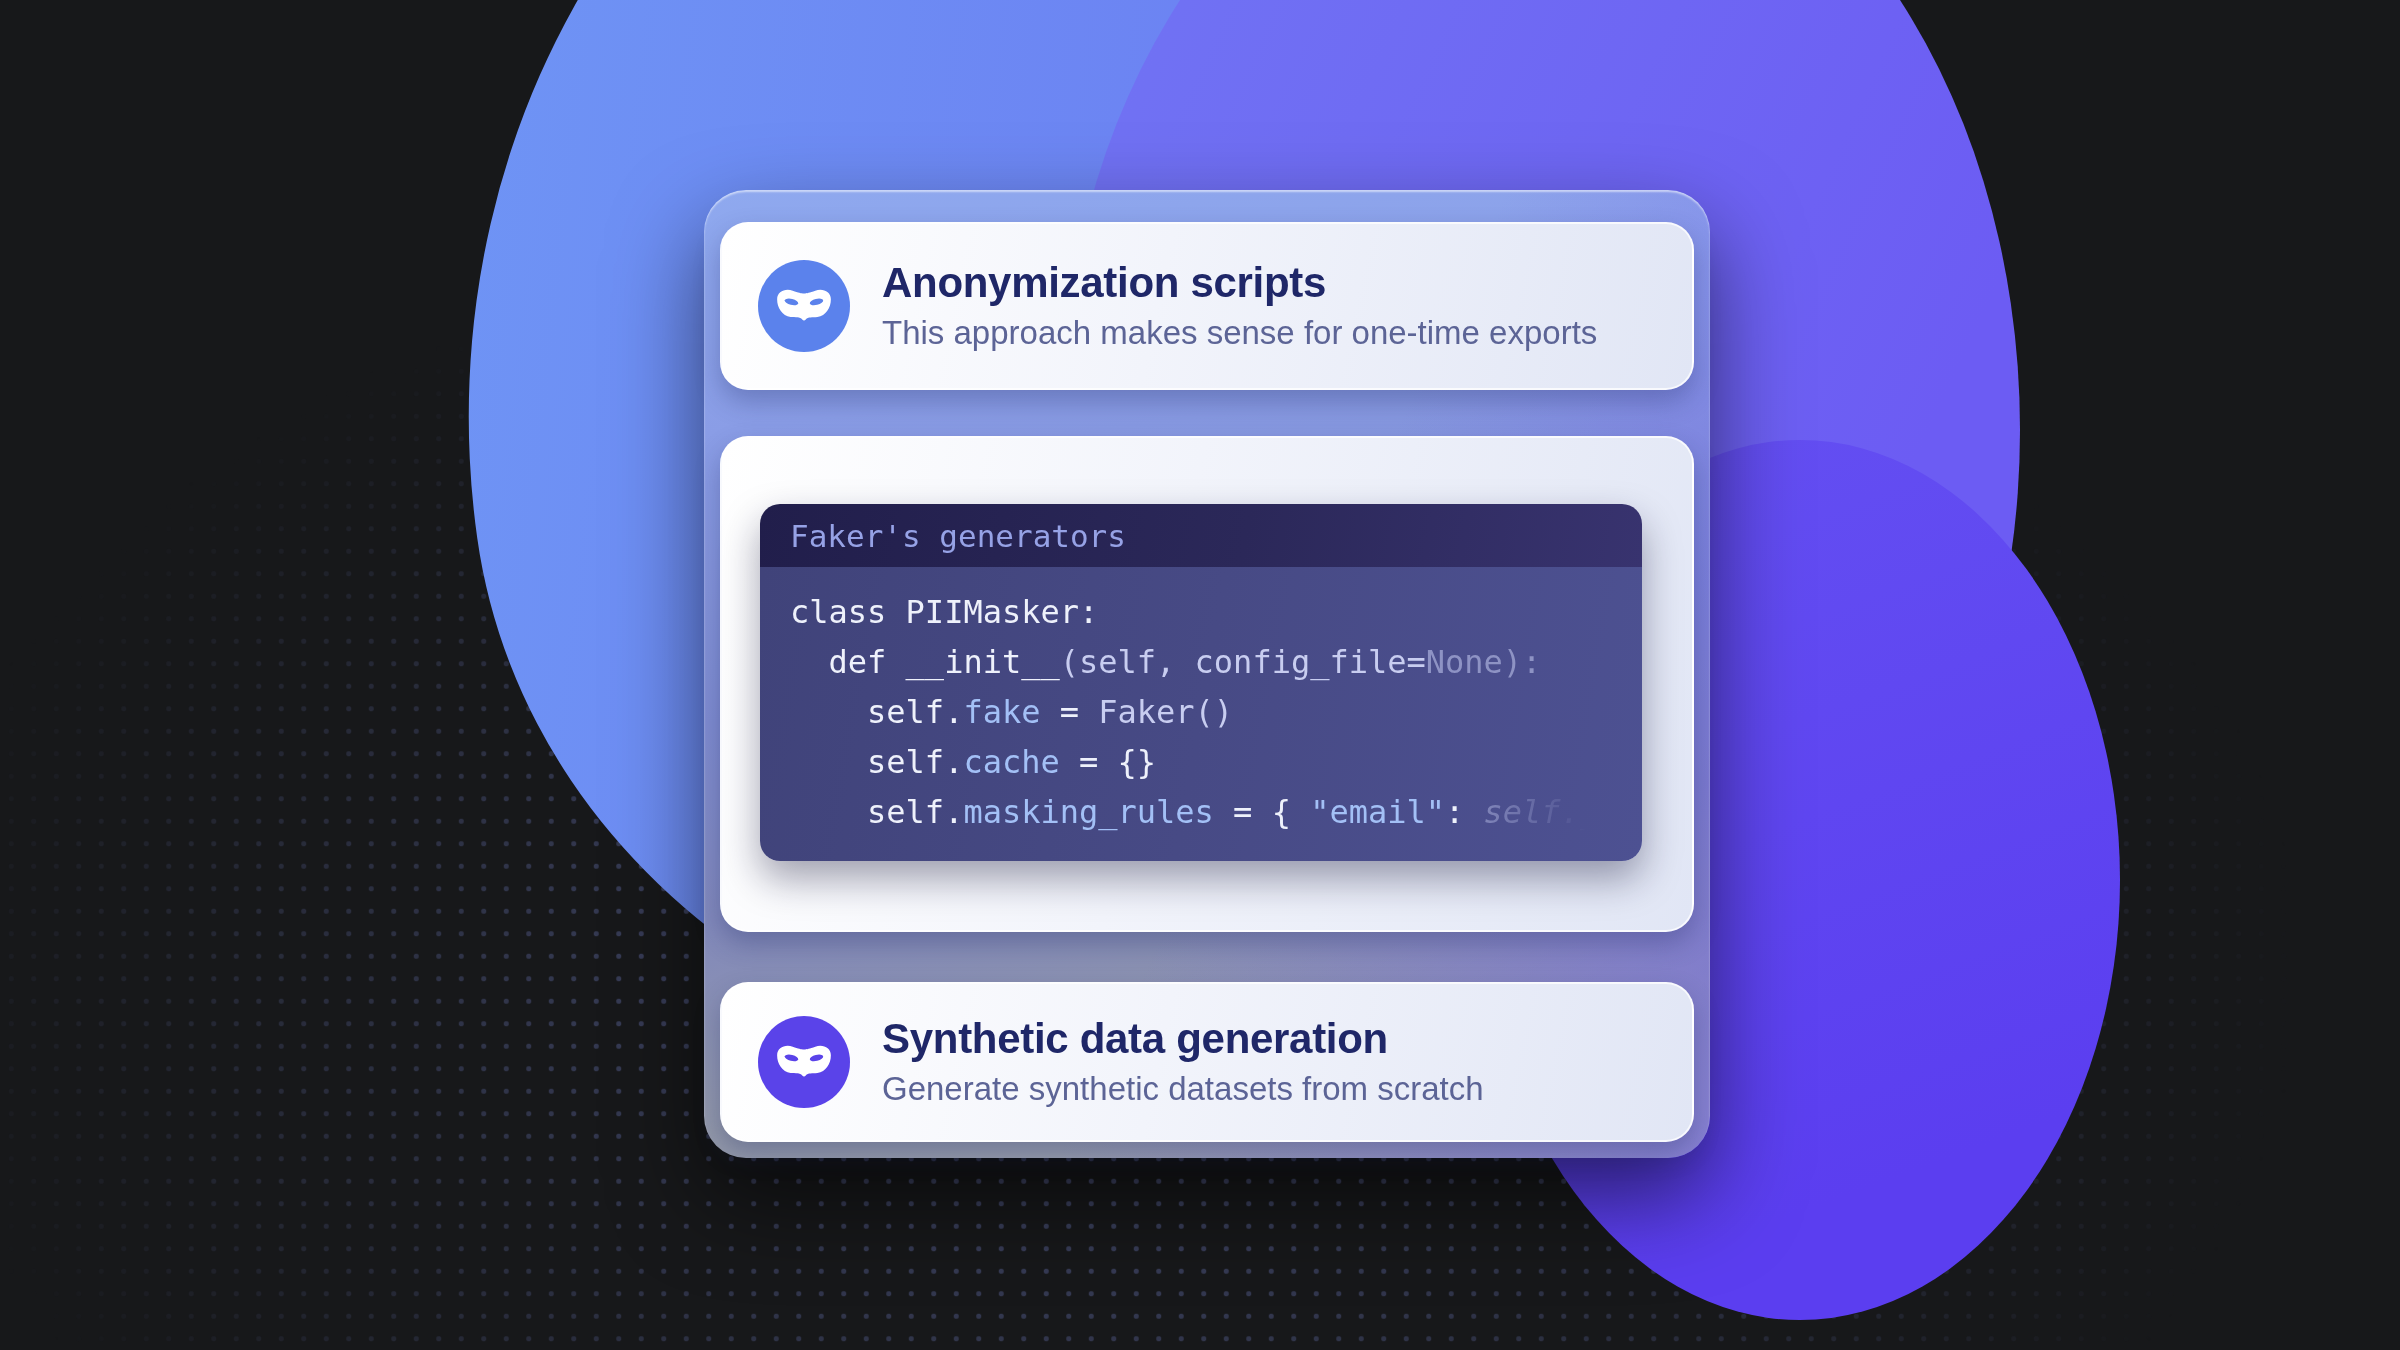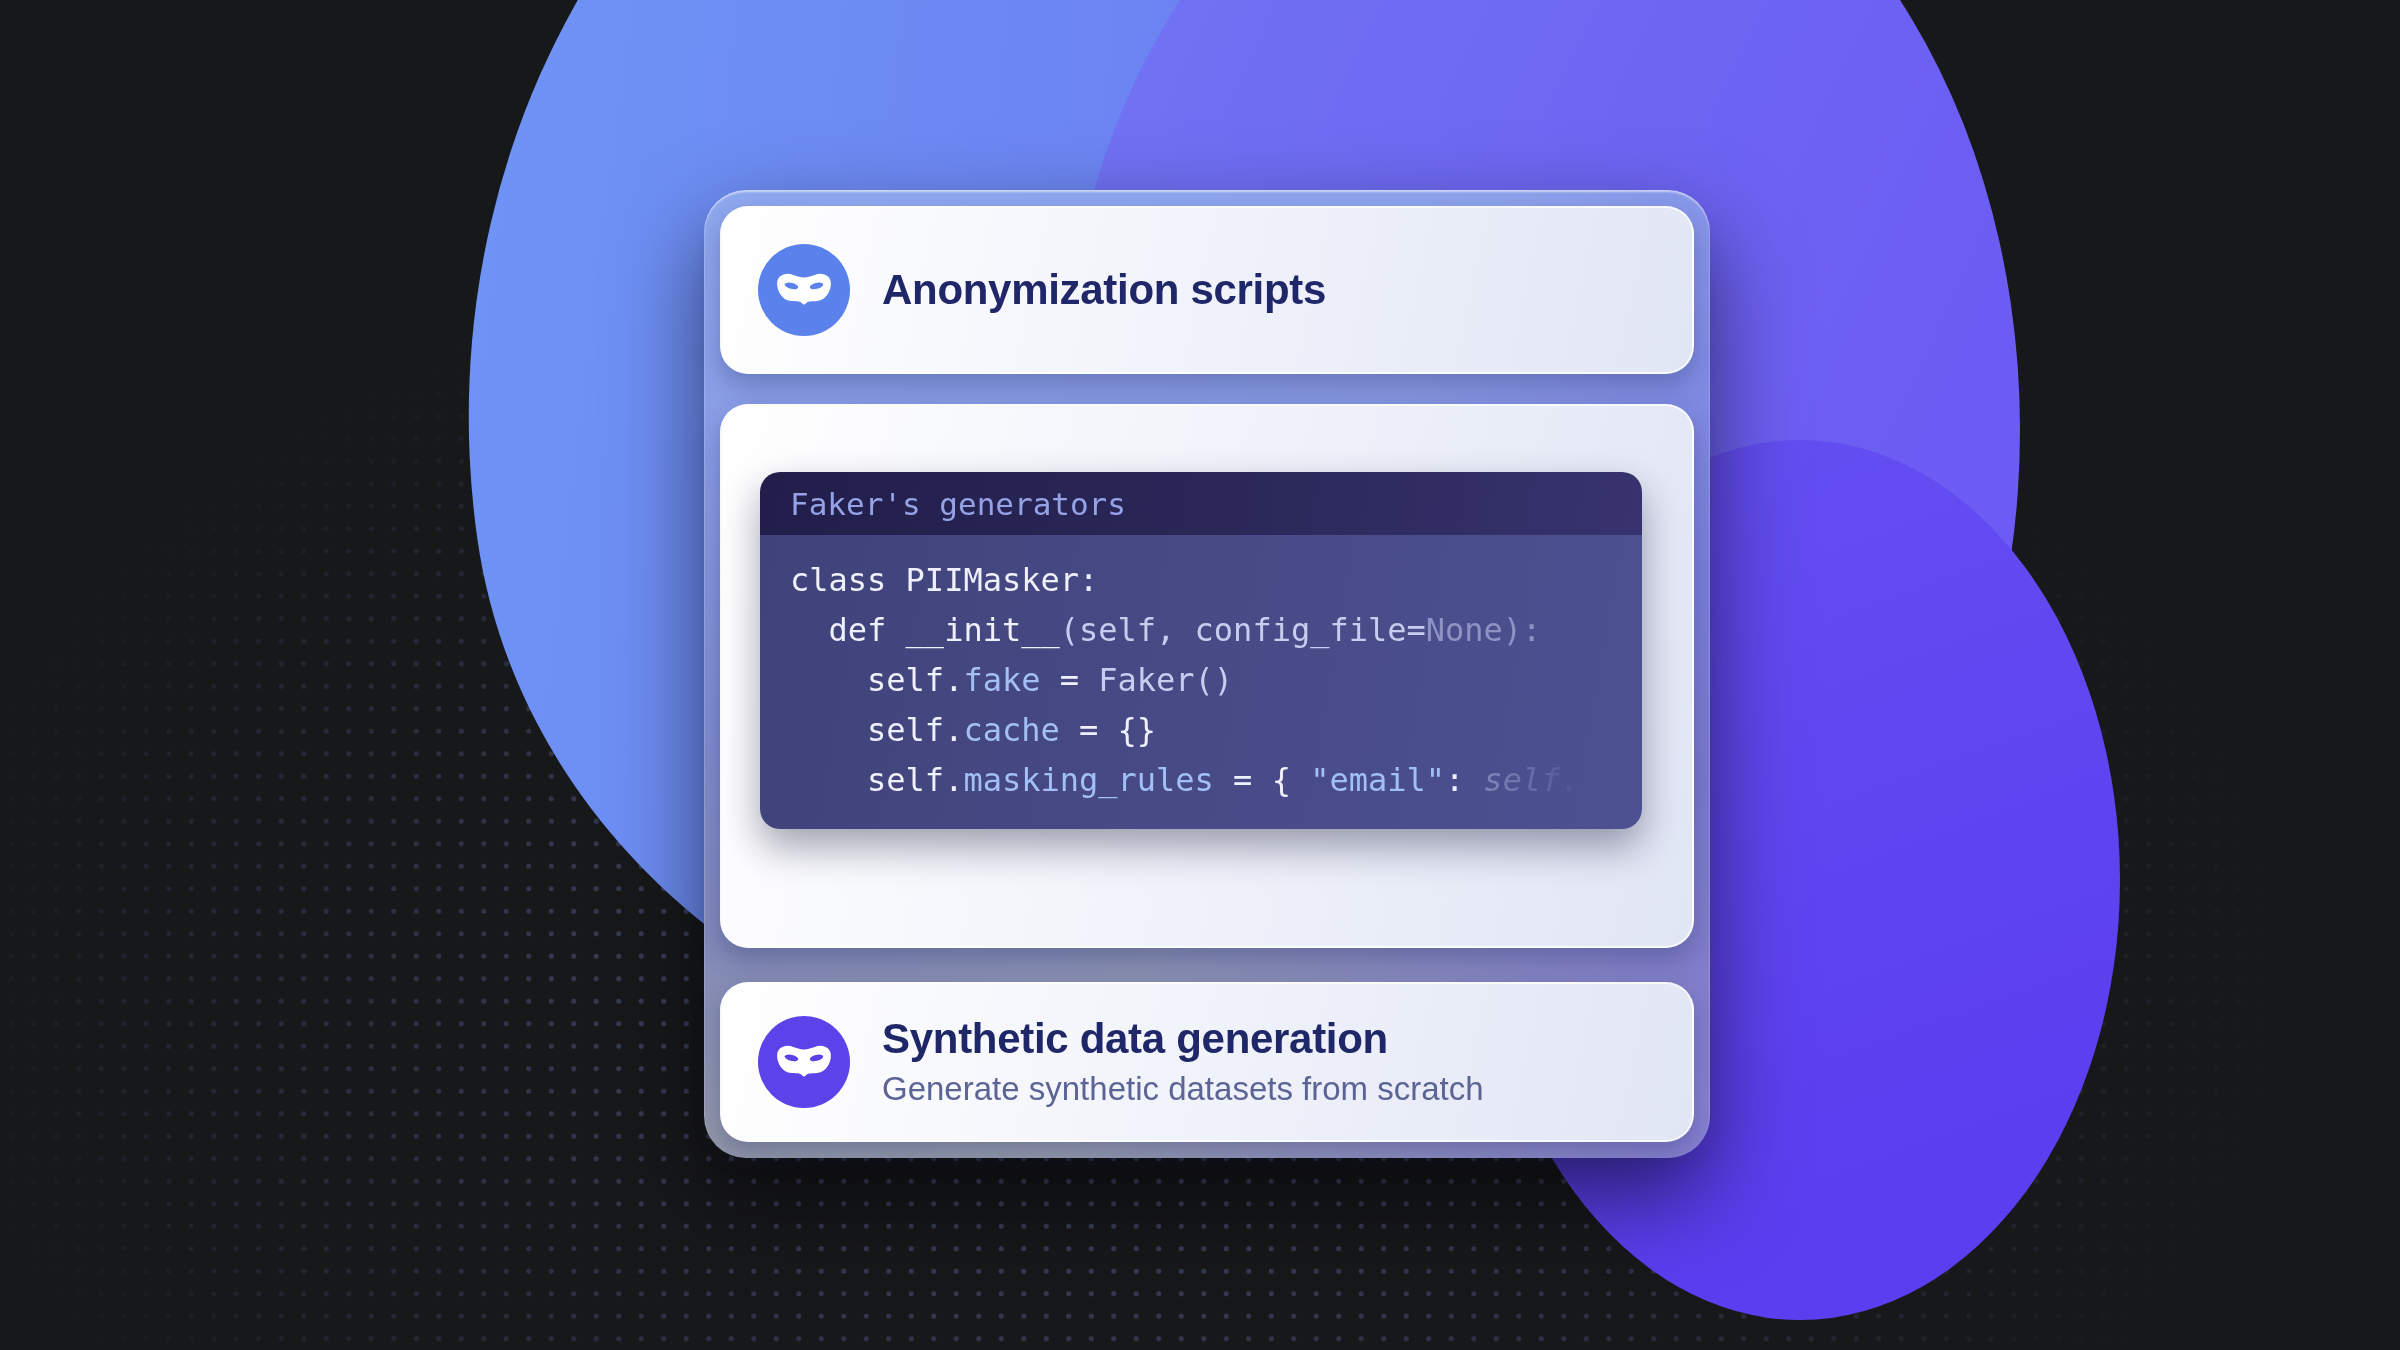--- a/index.html
+++ b/index.html
@@ -50,21 +50,21 @@
       linear-gradient(172deg,var(--panel_top,#8fa9ef) 0%,#8a9de6 22%,#7f8cd0 48%,#8289bb 66%,#9298a9 85%,var(--panel_bottom,#a2a7b2) 100%);
     box-shadow:0 40px 90px rgba(0,0,0,.55), inset 0 2px 2px rgba(255,255,255,.55);
   }
 
   
   .card{
     box-sizing:border-box;border-radius:28px;
     background:linear-gradient(102deg,var(--card_bg_a,#ffffff) 0%,#f2f4fb 45%,var(--card_bg_b,#e1e6f5) 100%);
     border:2px solid rgba(255,255,255,.75);
     box-shadow:0 12px 26px rgba(30,40,100,.30);
-    display:flex;align-items:center;
+    display:flex;align-items:center;margin-top:16px;
   }
   .card-1{height:168px;margin-bottom:30px;padding:0 36px;}
   .card-2{flex:1 1 auto;margin-bottom:34px;display:block;padding:38px 44px 0 36px;}
   .card-3{height:160px;padding:0 36px;}
 
   .card-head{display:flex;align-items:center;}
   .icon-circle{
     flex:0 0 auto;width:92px;height:92px;border-radius:50%;
     background:var(--icon-c,#5b82ec);
     display:flex;align-items:center;justify-content:center;
@@ -124,20 +124,21 @@
     <section class="card card-1">
       <div class="icon-circle" style="--icon-c: #5b82ec;">
         <svg viewBox="0 0 96 64" aria-hidden="true">
           <path fill="#ffffff" d="M5 21 C5 9 18 3 30 7.5 C39 10.8 43.5 11.8 48 11.8 C52.5 11.8 57 10.8 66 7.5 C78 3 91 9 91 21 C91 35 83 47 69.5 49.6 C61 51.2 54.5 48.4 50.8 53.6 C49.4 55.6 46.6 55.6 45.2 53.6 C41.5 48.4 35 51.2 26.5 49.6 C13 47 5 35 5 21 Z"></path>
           <ellipse class="mask-eye" cx="28" cy="25.5" rx="11" ry="4.8" transform="rotate(14 28 25.5)"></ellipse>
           <ellipse class="mask-eye" cx="68" cy="25.5" rx="11" ry="4.8" transform="rotate(-14 68 25.5)"></ellipse>
         </svg>
       </div>
       <div class="card-text">
         <h2>Anonymization scripts</h2>
+        <p>This approach makes sense for one-time exports</p>
       </div>
     </section>
 
     <section class="card card-2">
 
       <div class="code-window">
         <div class="code-header">
           <span>Faker's generators</span>
         </div>
         <div class="code-body" id="code-body"><div class="code-line"><span class="tk-w">class PIIMasker:</span></div><div class="code-line"><span class="tk-w">  def __init__</span><span class="tk-l">(self, config_file=</span><span class="tk-f">None):</span></div><div class="code-line"><span class="tk-w">    self.</span><span class="tk-b">fake</span><span class="tk-w"> = </span><span class="tk-l">Faker()</span></div><div class="code-line"><span class="tk-w">    self.</span><span class="tk-b">cache</span><span class="tk-w"> = {}</span></div><div class="code-line"><span class="tk-w">    self.</span><span class="tk-b">masking_rules</span><span class="tk-w"> = { </span><span class="tk-b">"email"</span><span class="tk-w">: </span><span class="tk-x">self._</span></div></div>

